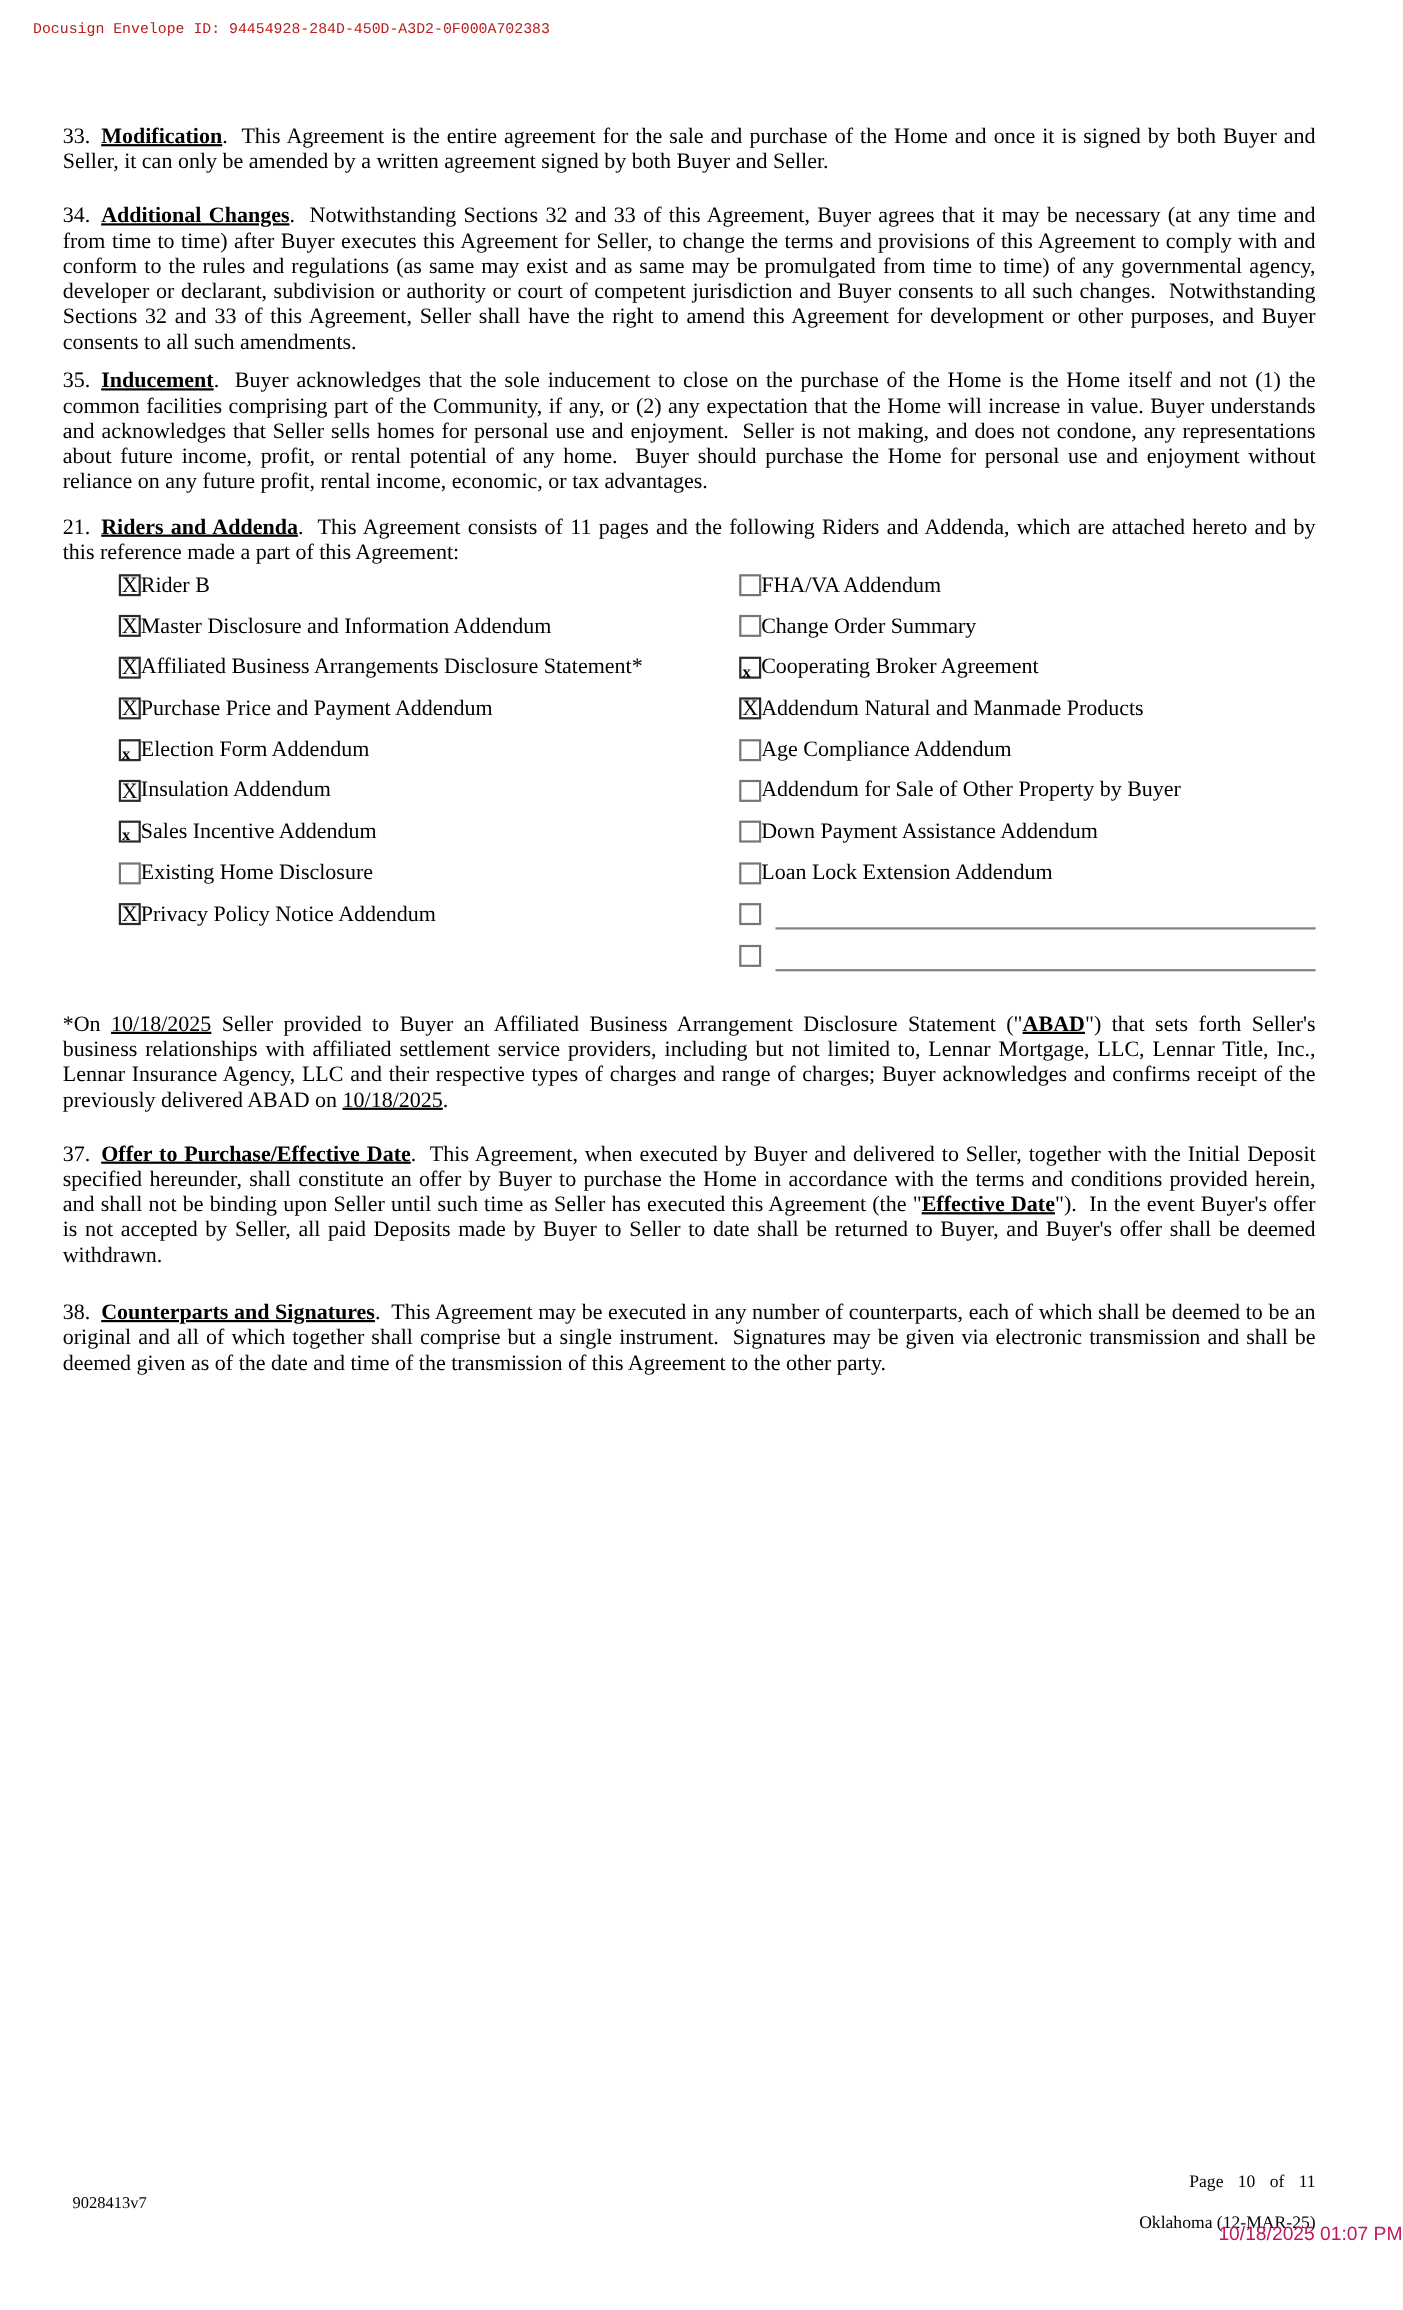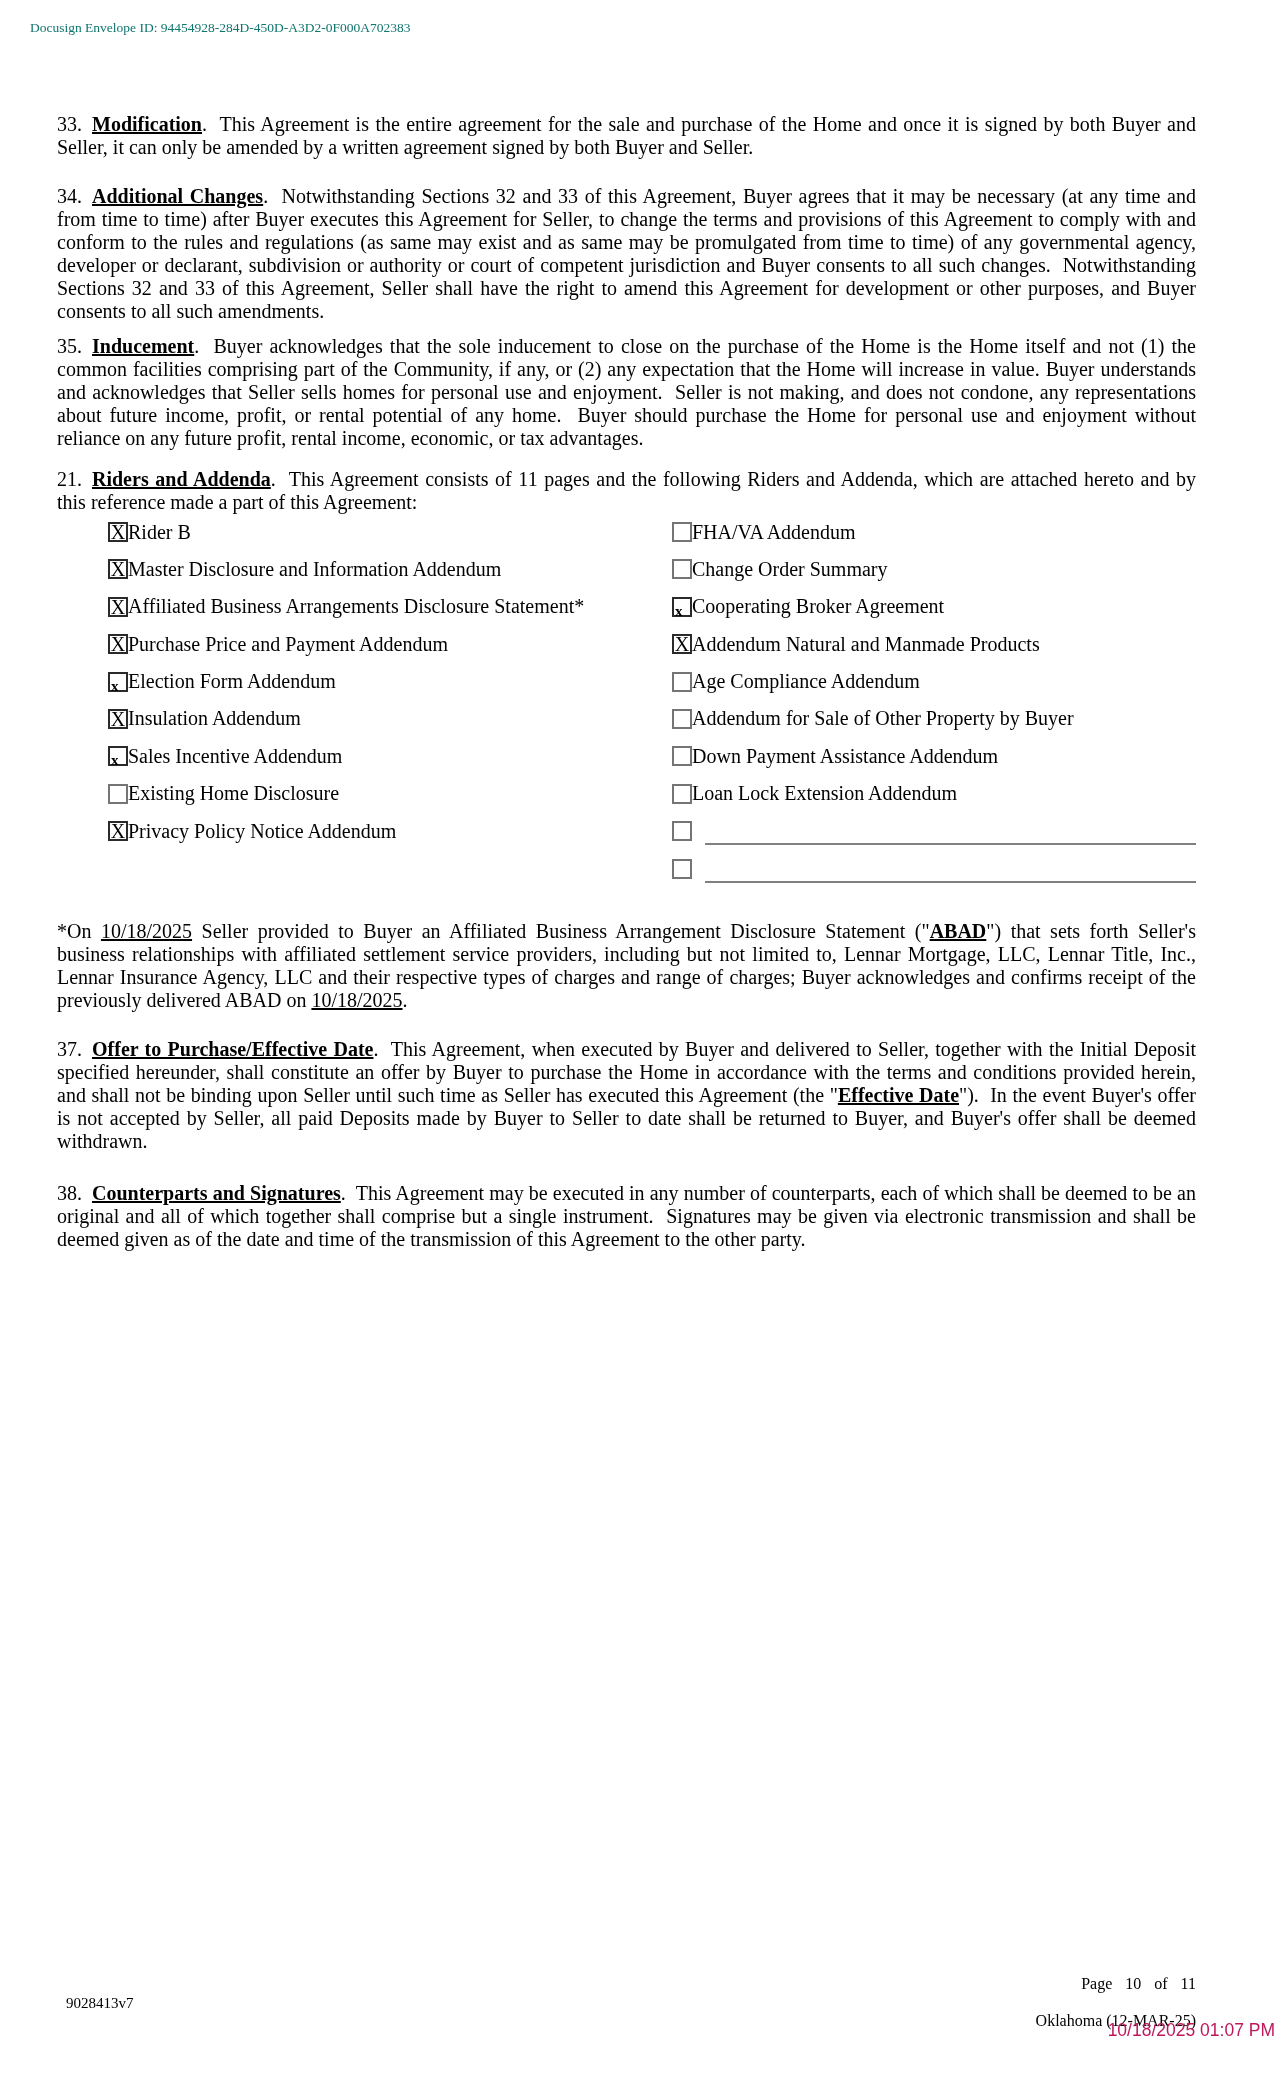--- a/index.html
+++ b/index.html
@@ -6,22 +6,22 @@
   .page{
     position:relative;
     width:1275px;height:2100px;
     background:#ffffff;
     font-family:"Liberation Serif","DejaVu Serif",serif;
     color:#000;
     overflow:hidden;
   }
   .docu-header{
     position:absolute;left:30px;top:20px;
-    font-family:Liberation Serif, serif;
-    font-size:13.5px;color:#0f766e;
+    font-family:Liberation Mono, monospace;
+    font-size:13.5px;color:#b91c1c;
   }
   .content{
     position:absolute;left:57px;top:0;width:1139px;
   }
   p.para{
     margin:0;text-align:justify;
     font-size:20px;line-height:23px;
   }
   .bu{font-weight:700;text-decoration:underline;}
   .u{text-decoration:underline;}

